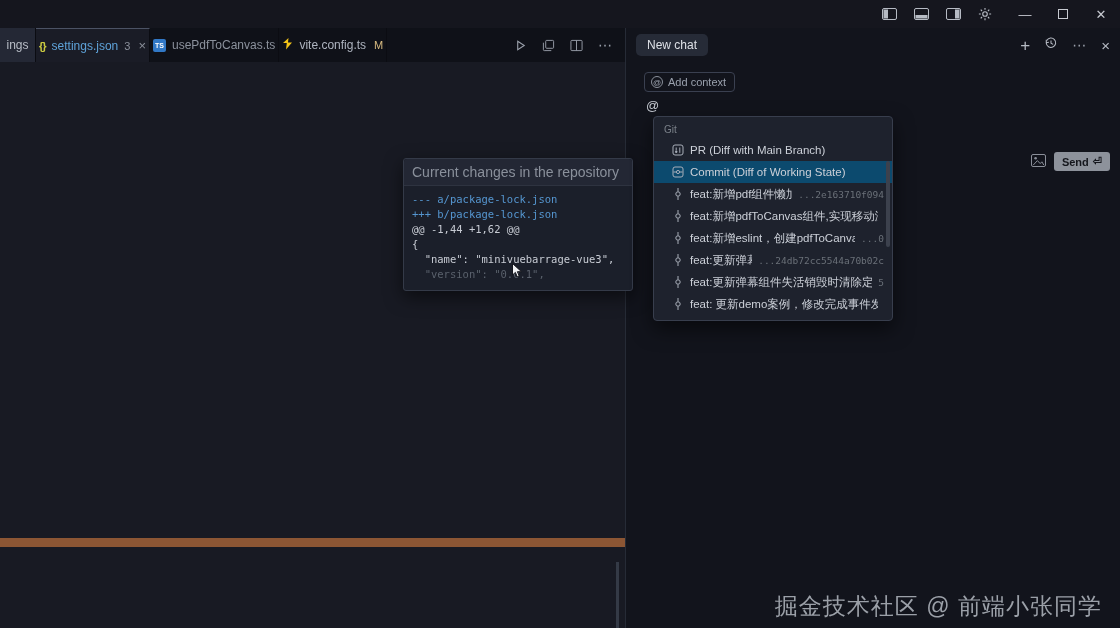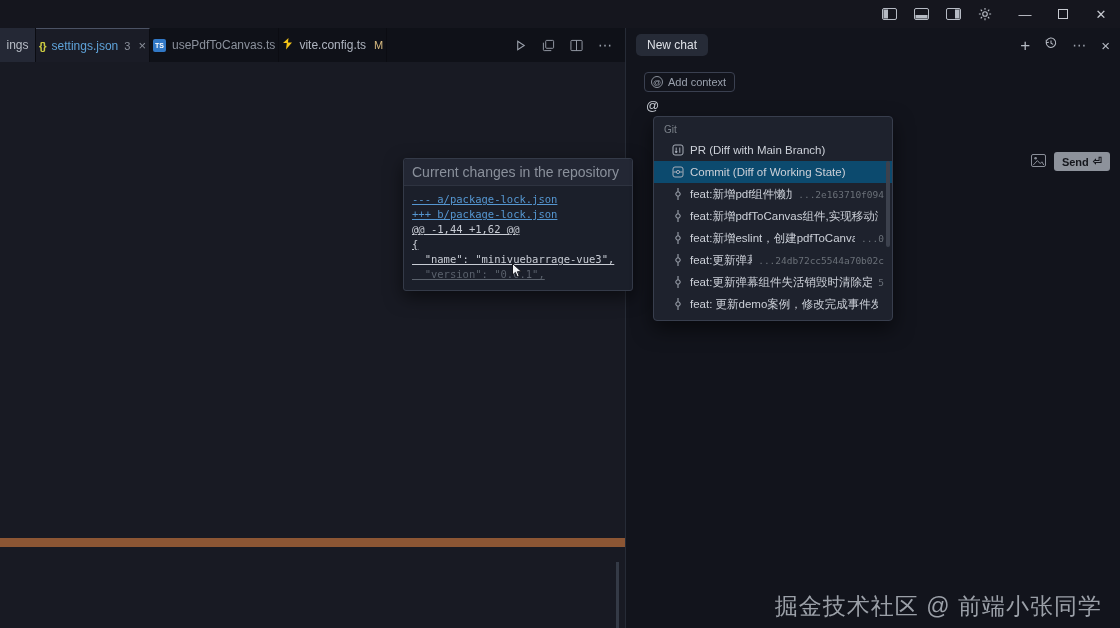--- a/index.html
+++ b/index.html
@@ -45,21 +45,21 @@
   .editor-scrollthumb { position:absolute; right:6px; top:500px; width:3px; height:100px; background:#343a46; }
 
   
   .diff-tooltip { position:absolute; left:403px; top:96px; width:230px;
                   background:#1b1f2a; border:1px solid #343a48; border-radius:3px;
                   box-shadow:0 6px 18px rgba(0,0,0,.55); z-index:5; }
   .diff-tooltip .hd { background:#232734; border-bottom:1px solid #2e3340; color:#8a909b;
                       font-size:14px; padding:5px 8px; border-radius:3px 3px 0 0; }
   .diff-tooltip .bd { padding:6px 8px 8px 8px; font-family:"DejaVu Sans Mono", monospace;
                       font-size:10.5px; line-height:15px; }
-  .dl { white-space:pre; color:#c8ccd4;text-decoration:underline; }
+  .dl { white-space:pre; color:#c8ccd4; }
   .dl.blue { color:#5596d0; }
   .dl.faded { color:#5a616c; }
   .mouse-cursor { position:absolute; left:108px; top:104px; z-index:6; }
 
   
   .chat-header { height:34px; display:flex; align-items:center; padding:0 10px; background:#12141c; }
   .newchat-pill { background:#262b37; border-radius:5px; padding:4px 11px; color:#dde0e6;
                   font-size:12px; }
   .chat-header-icons { margin-left:auto; display:flex; align-items:center; gap:14px; color:#b6bbc4; }
   .chat-header-icons .plus { font-size:17px; font-weight:300; line-height:1; }

